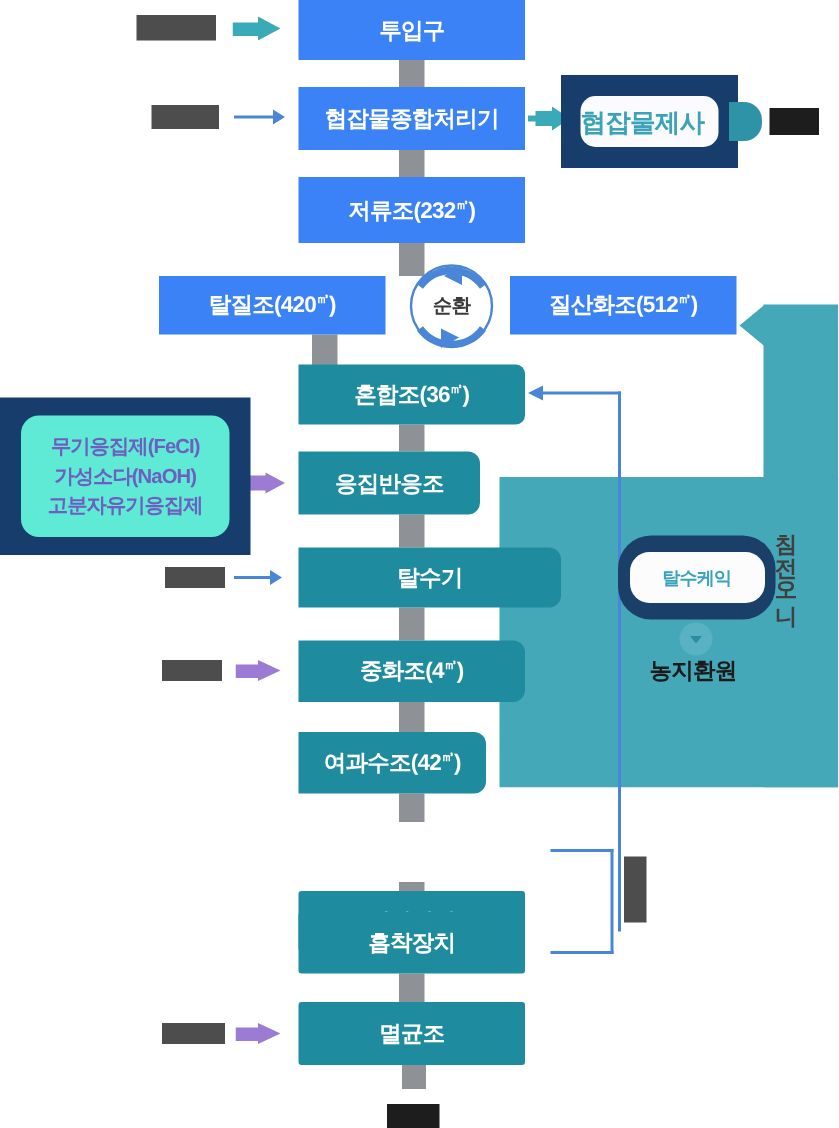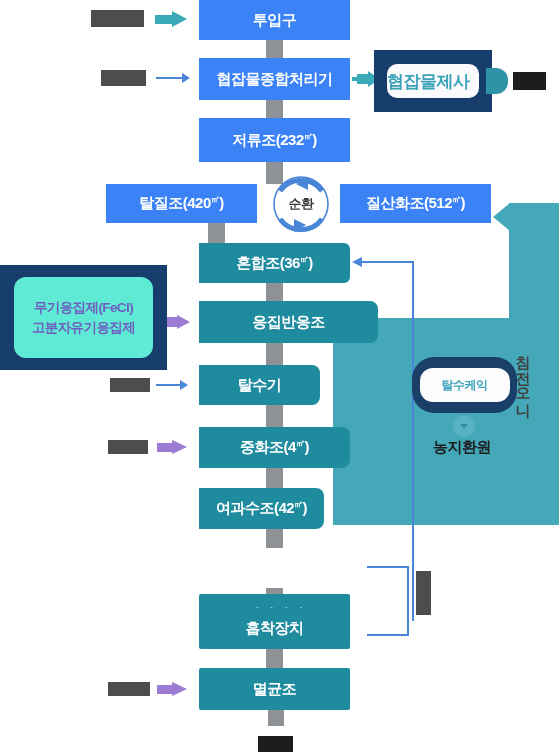--- a/index.html
+++ b/index.html
@@ -254,39 +254,40 @@
   </div>
 
   <svg class="line-blue" style="left:352px;top:256px;width:62px;height:12px;background:none;" viewBox="0 0 62 12">
     <line x1="10" y1="6" x2="62" y2="6" stroke="#4a86d8" stroke-width="2"></line>
     <path d="M 10 1 L 0 6 L 10 11 Z" fill="#4a86d8"></path>
   </svg>
   <div class="line-blue" style="left:412px;top:261px;width:2px;height:360px;"></div>
 
   <div class="stub" style="left:266px;top:283px;width:17px;height:18px;"></div>
 
-  <div class="box box-teal" style="left:199px;top:301px;width:179px;height:42px;border-radius:0 8px 8px 0;">
+  <div class="box box-teal" style="left:199px;top:301px;width:121px;height:42px;border-radius:0 8px 8px 0;">
     <span>응집반응조</span>
   </div>
 
   <div class="navycard" style="left:0px;top:265px;width:167px;height:105px;">
     <div class="chem-pill" style="width:139px;height:81px;">
       <span>무기응집제(FeCI)</span>
+      <span>가성소다(NaOH)</span>
       <span>고분자유기응집제</span>
     </div>
   </div>
   <svg class="arrow-purple" style="left:157px;top:314px;width:33px;height:16px;" viewBox="0 0 33 16">
     <rect x="0" y="6" width="9" height="4" fill="#9b7bd4"></rect>
     <rect x="8" y="3" width="13" height="10" fill="#9b7bd4"></rect>
     <path d="M 20 1 L 33 8 L 20 15 Z" fill="#9b7bd4"></path>
   </svg>
 
   <div class="stub" style="left:266px;top:343px;width:17px;height:22px;"></div>
 
-  <div class="box box-teal" style="left:199px;top:365px;width:121px;height:40px;border-radius:0 8px 8px 0;">
+  <div class="box box-teal" style="left:199px;top:365px;width:175px;height:40px;border-radius:0 8px 8px 0;">
     <span>탈수기</span>
   </div>
   <div class="darkblock" style="left:110px;top:378px;width:40px;height:14px;"></div>
   <svg class="arrow-blue-line" style="left:156px;top:377px;width:32px;height:16px;" viewBox="0 0 32 16">
     <line x1="0" y1="8" x2="26" y2="8" stroke="#4a86d8" stroke-width="2"></line>
     <path d="M 24 3 L 32 8 L 24 13 Z" fill="#4a86d8"></path>
   </svg>
 
   <div class="stub" style="left:266px;top:405px;width:17px;height:22px;"></div>
 

